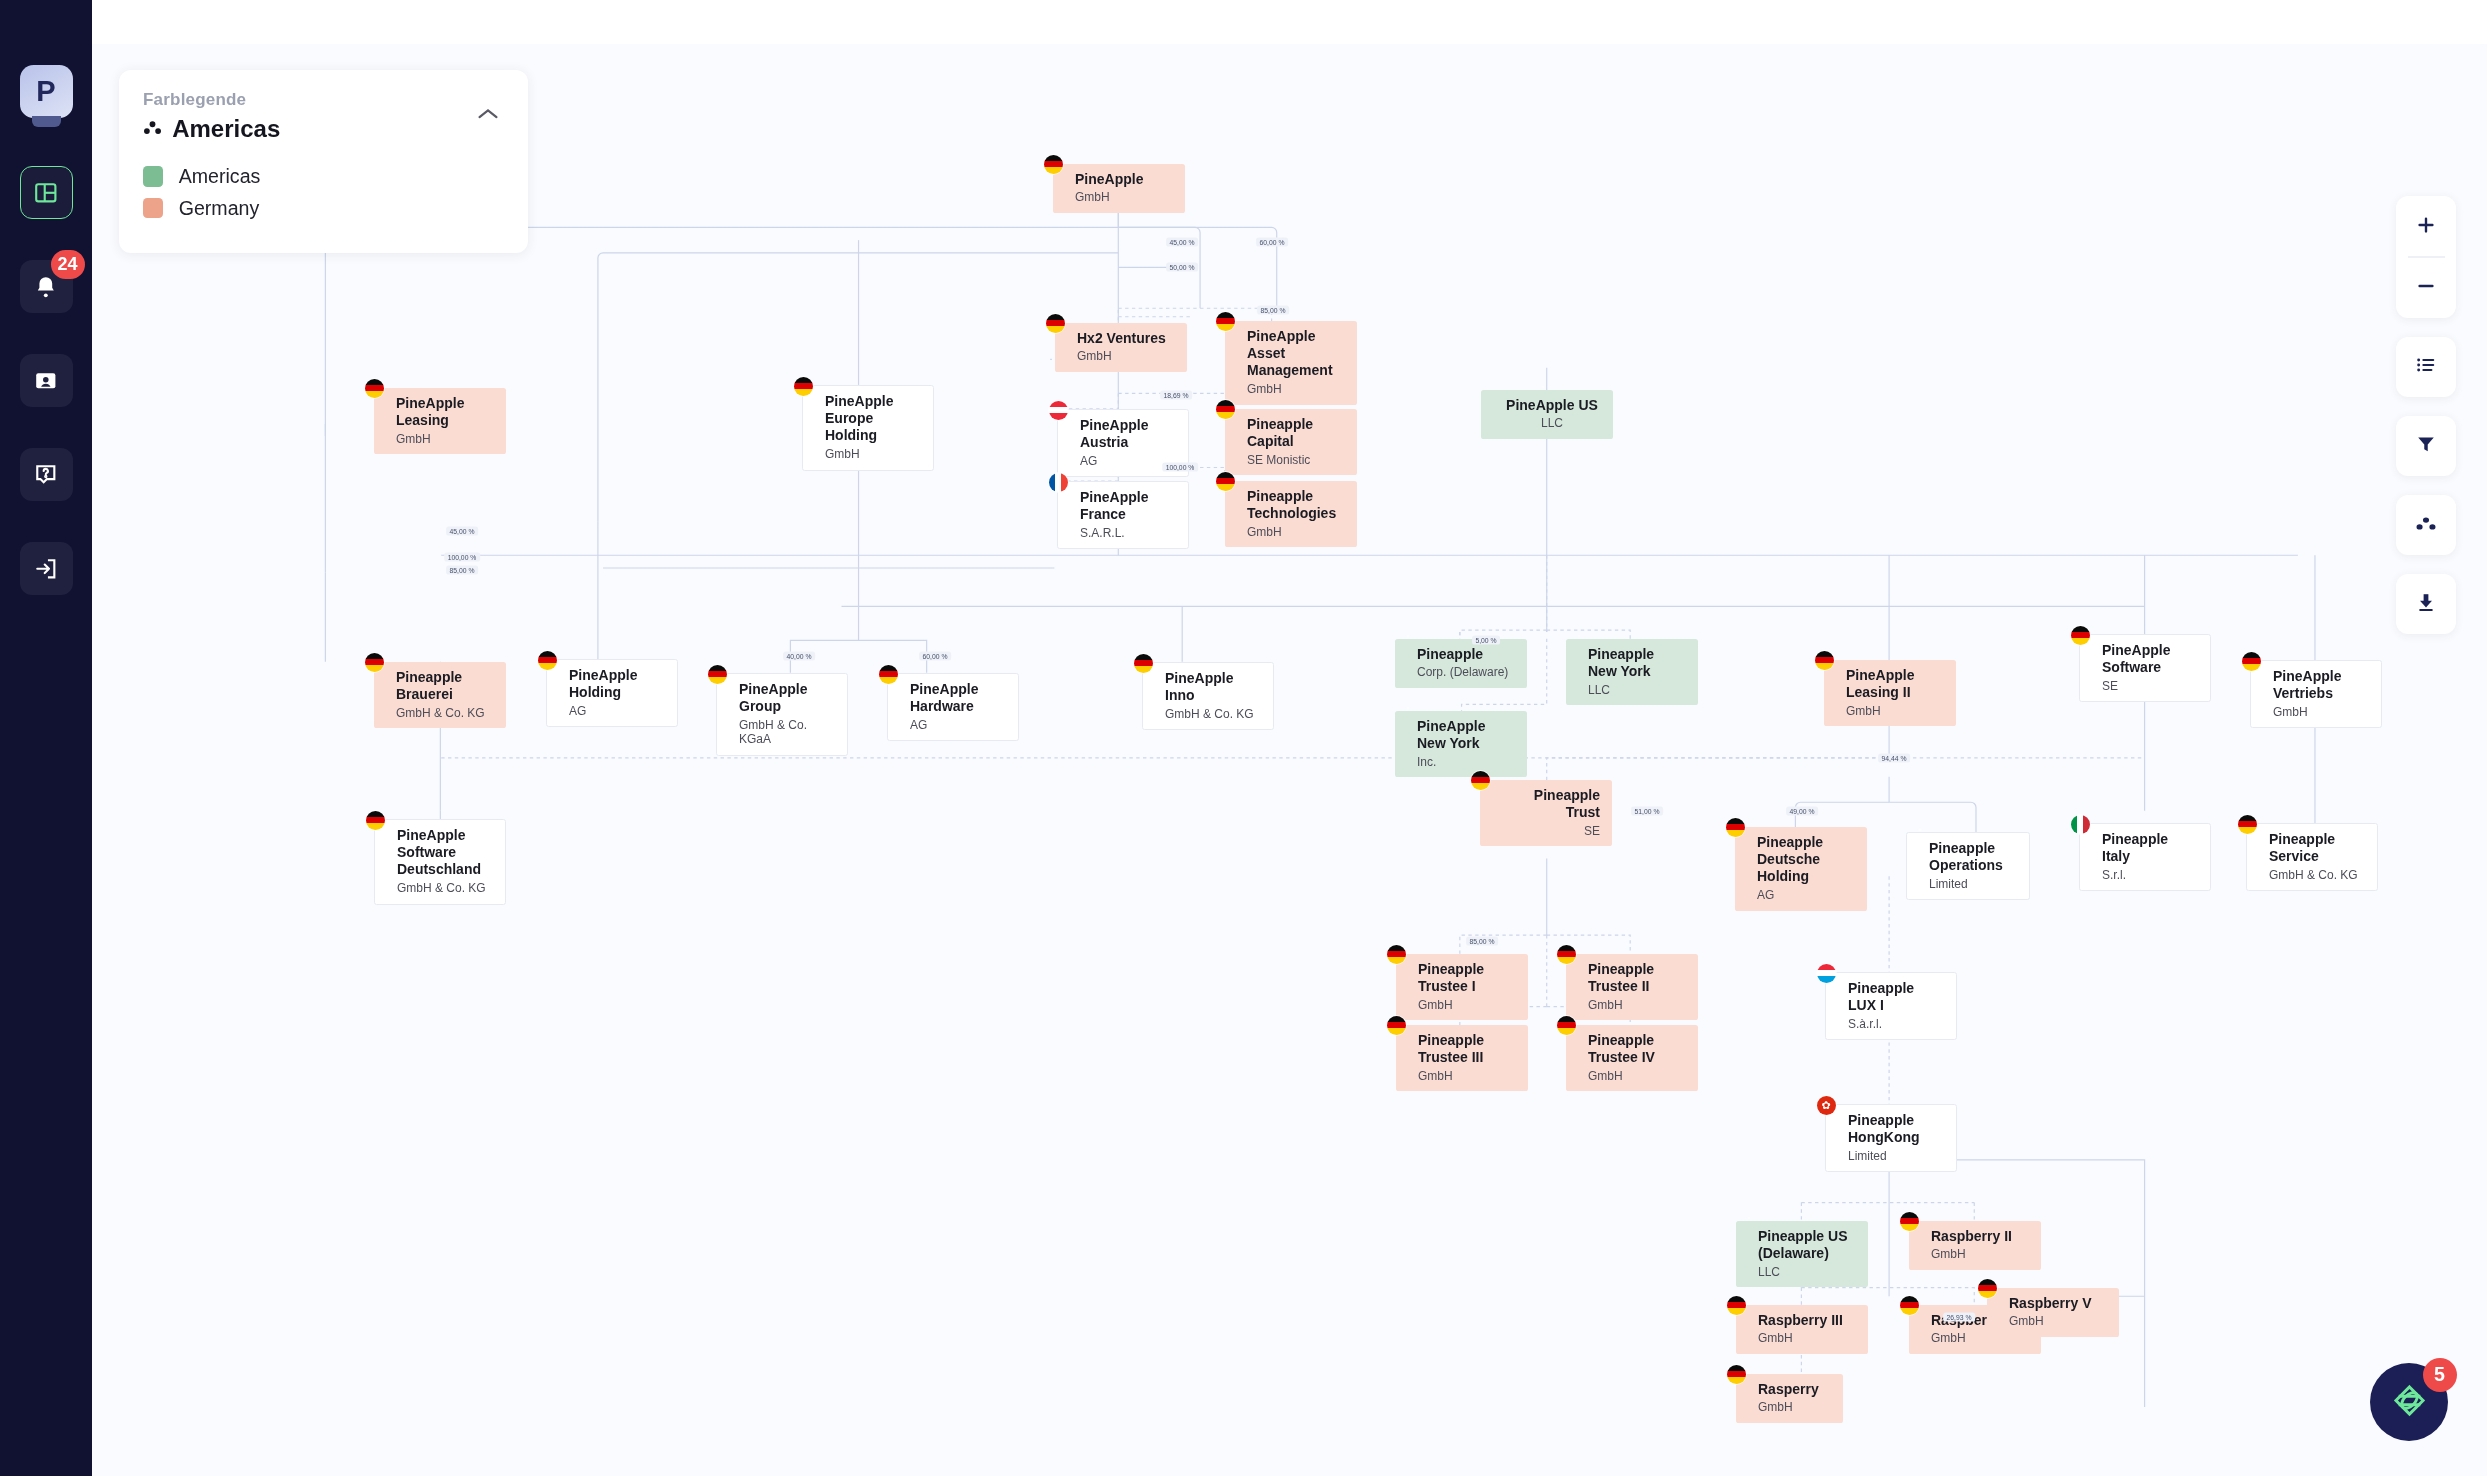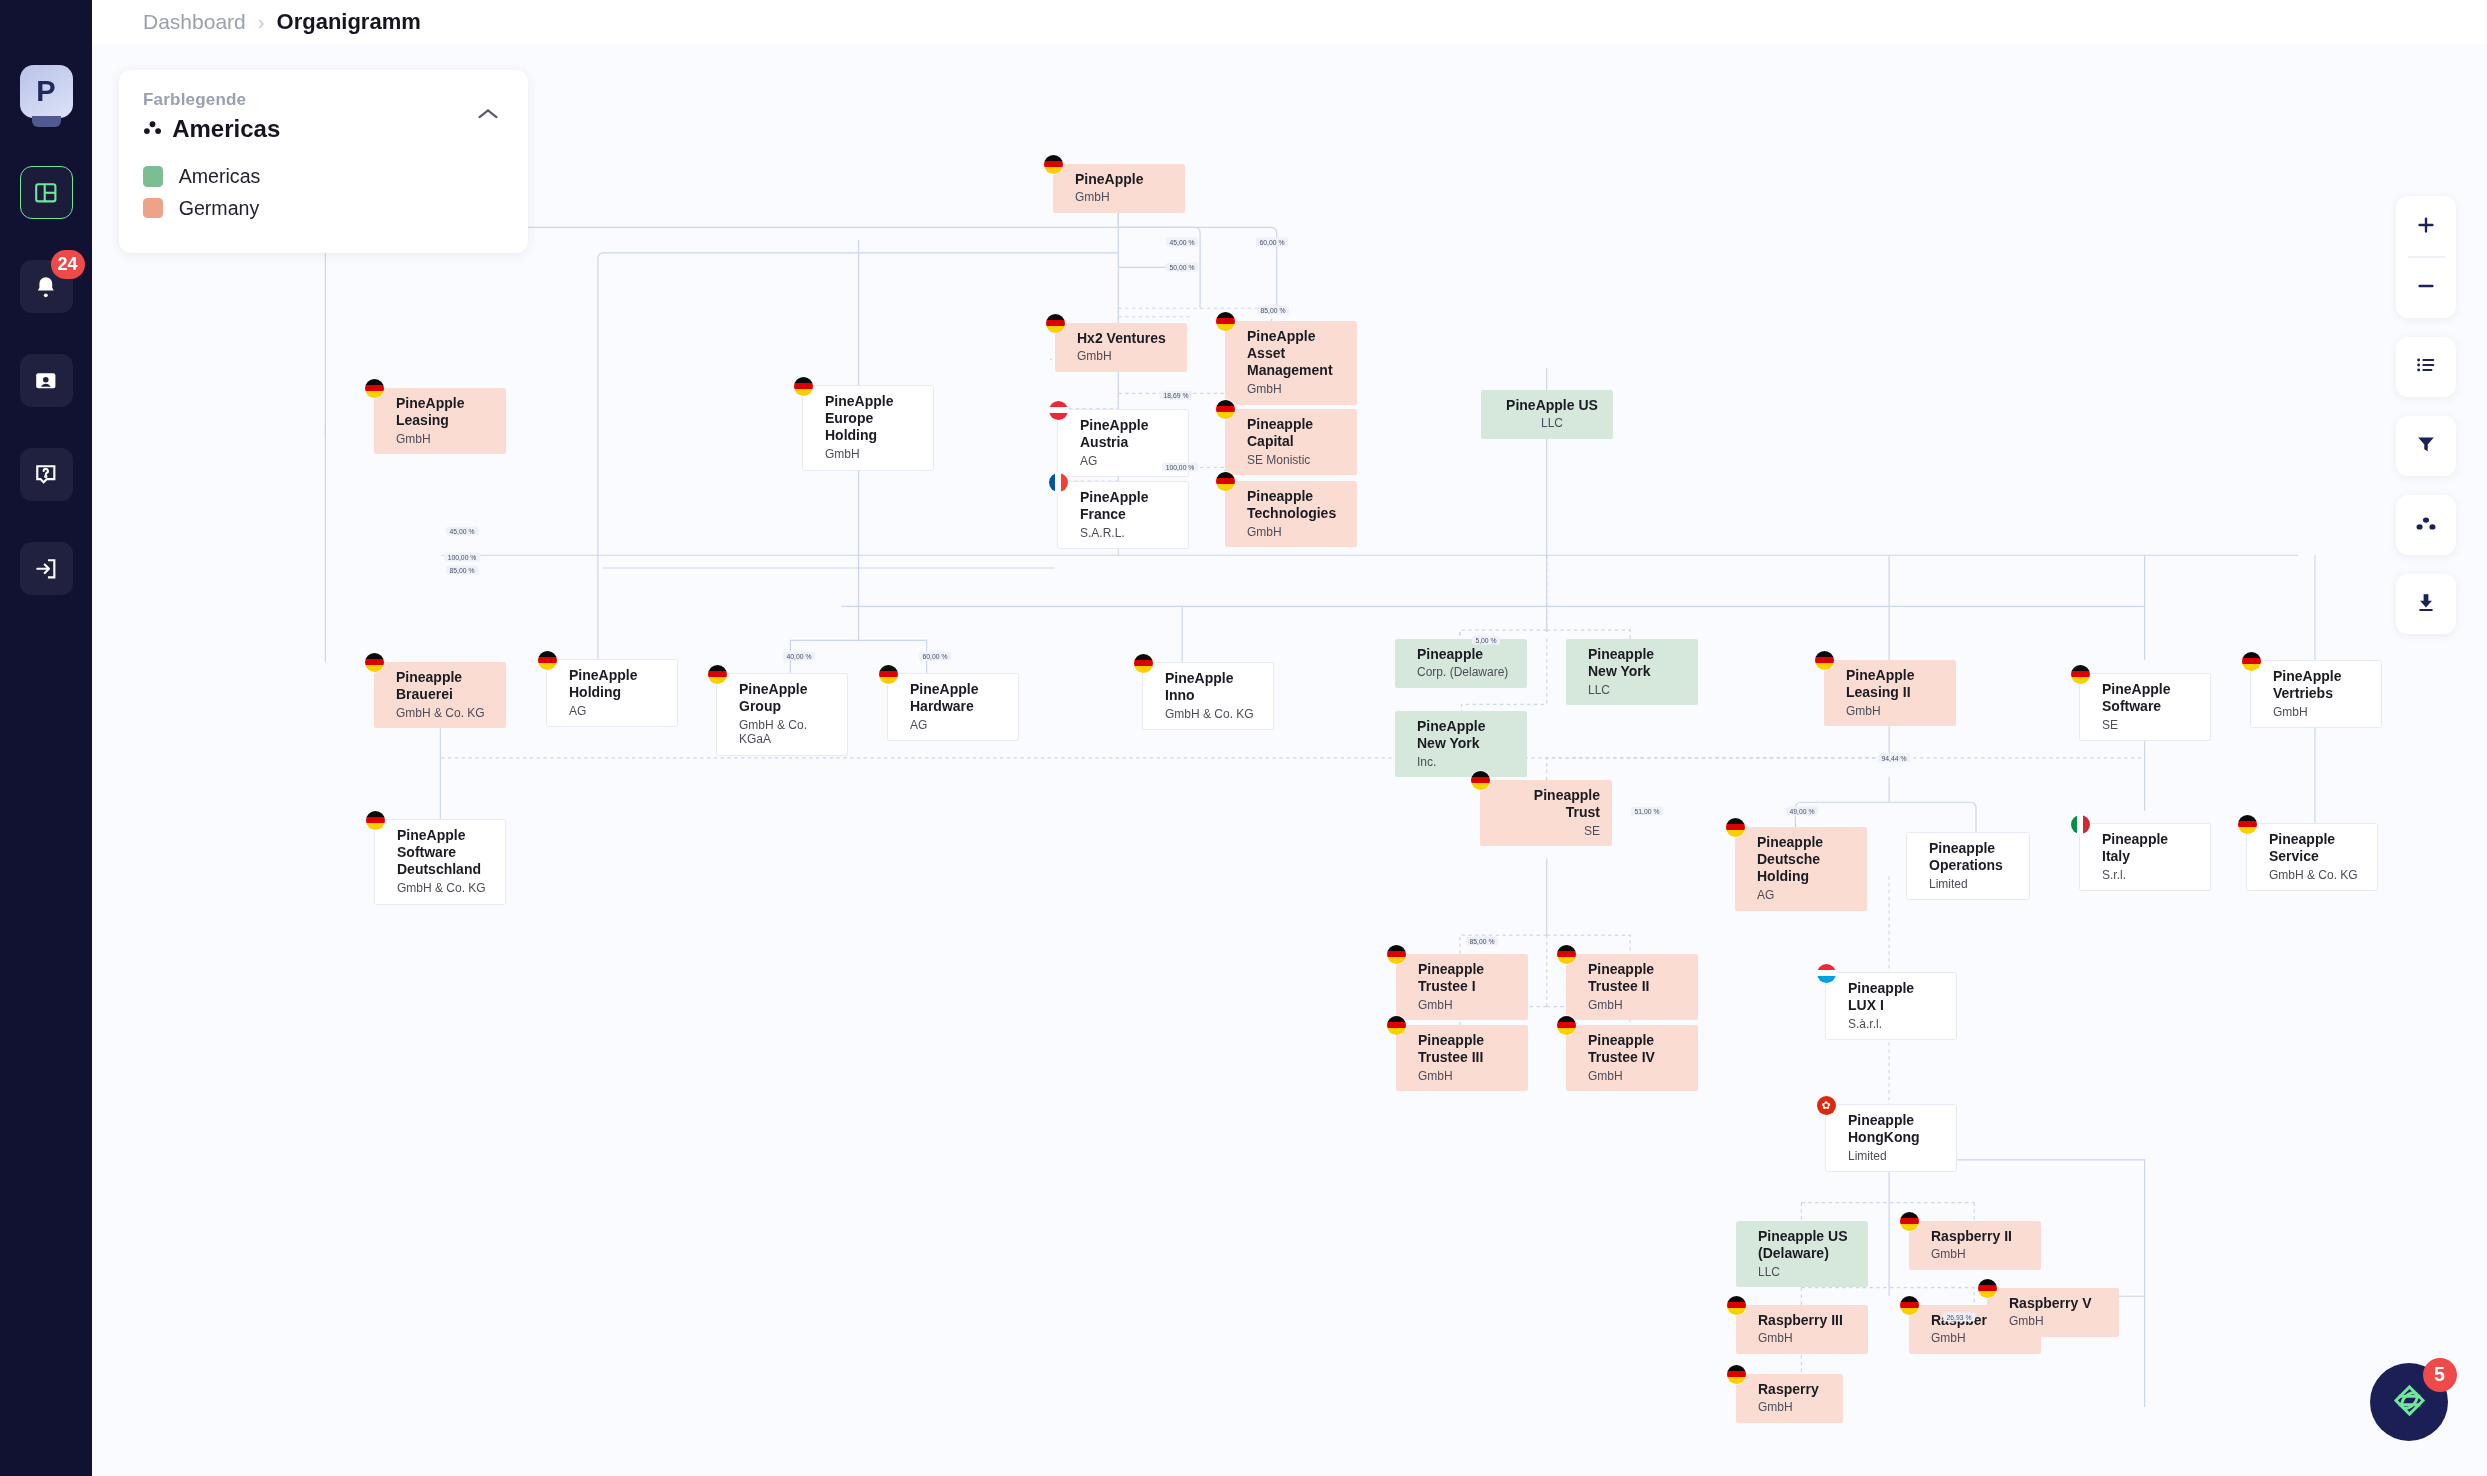--- a/index.html
+++ b/index.html
@@ -216,25 +216,20 @@
     <div class="rail-btn">
       <span>
         <svg width="25.6" height="25.6" viewBox="0 0 24 24" fill="none" stroke="#ffffff" stroke-width="2">
           <path d="M14 4h6v16h-6"></path>
           <path d="M4 12h11M11 8l4 4-4 4" stroke-linecap="round" stroke-linejoin="round"></path>
         </svg>
       </span>
     </div>
   </div>
 
-  <div class="header">
-    <span class="crumb-muted">Dashboard</span>
-    <span class="crumb-sep">›</span>
-    <span class="crumb-active">Organigramm</span>
-  </div>
 
   <div class="canvas">
 
     <svg class="edges" viewBox="0 0 2812 1682" width="2395" height="1433">
       <g fill="none" stroke="#ccd5ea" stroke-width="1.4">
 
         <path d="M1205 183 V 215"></path>
 
         <path d="M1205 215 H 1295 a6 6 0 0 1 6 6 V 310"></path>
         <path d="M1205 215 H 1385 a6 6 0 0 1 6 6 V 310"></path>
@@ -452,21 +447,21 @@
         <div class="node americas" style="left: 1303px; top: 667px; width: 132px; min-height: 36px;"><span class="flag f-us"><i></i><i></i><i></i><i></i></span><div class="nm">PineApple New York</div><div class="sub">Inc.</div></div>
         <div class="node germany" style="left: 1732px; top: 616px; width: 132px; min-height: 36px;">
           <span class="flag f-de">
             <i></i>
             <i></i>
             <i></i>
           </span>
           <div class="nm">PineApple Leasing II</div>
           <div class="sub">GmbH</div>
         </div>
-        <div class="node plain" style="left: 1987px; top: 629px; width: 132px; min-height: 36px;">
+        <div class="node plain" style="left: 1987px; top: 590px; width: 132px; min-height: 36px;">
           <span class="flag f-de">
             <i></i>
             <i></i>
             <i></i>
           </span>
           <div class="nm">PineApple Software</div>
           <div class="sub">SE</div>
         </div>
         <div class="node plain" style="left: 2158px; top: 616px; width: 132px; min-height: 36px;">
           <span class="flag f-de">

